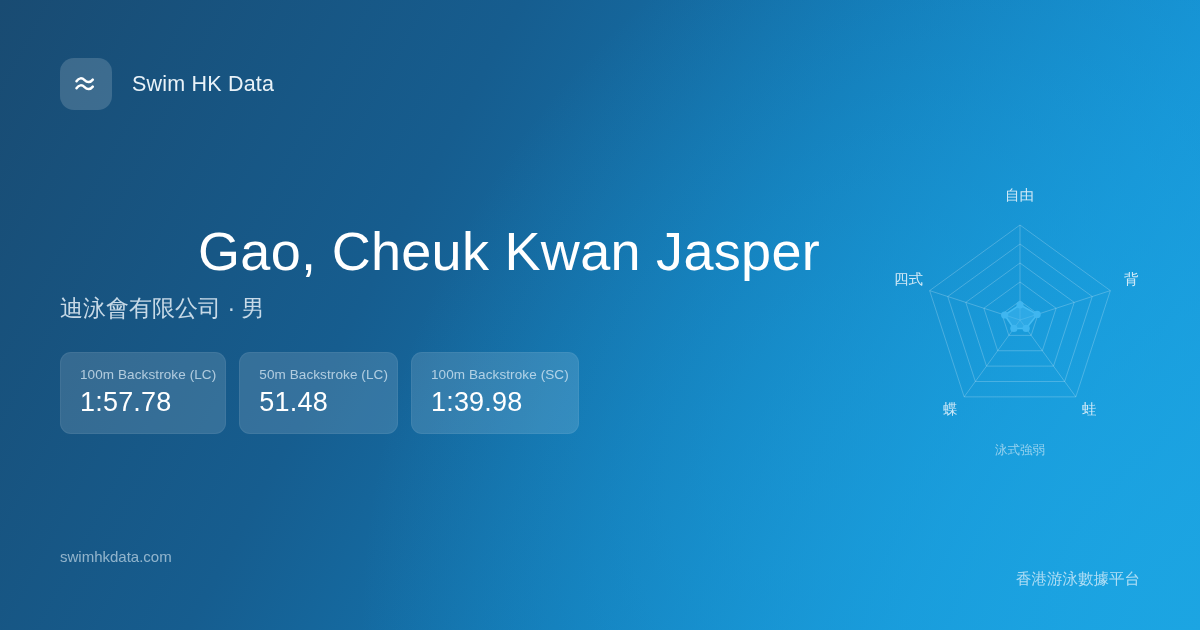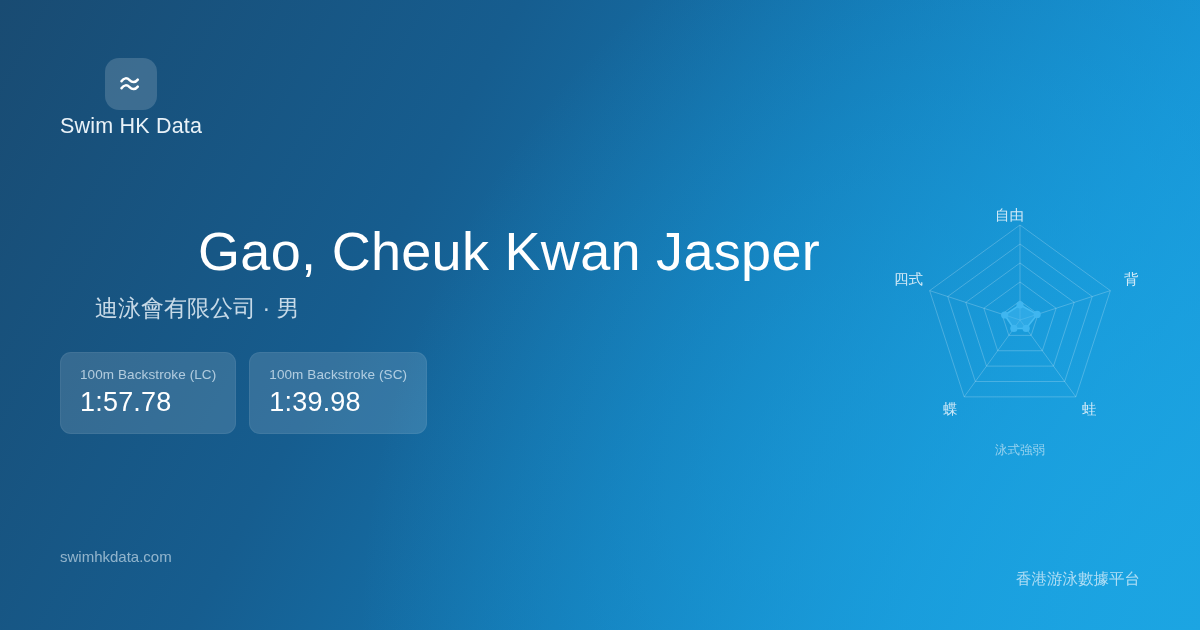--- a/index.html
+++ b/index.html
@@ -15,21 +15,21 @@
     width:1200px; height:630px;
     background:
       radial-gradient(circle at 100% 100%, rgba(28,165,226,0.95) 0%, rgba(28,165,226,0.0) 62%),
       linear-gradient(118deg, #194b72 0%, #165d8f 34%, #1378b4 58%, #1590d2 80%, #1aa0e2 100%);
     overflow:hidden;
   }
 
   
   #brand {
     position:absolute; left:60px; top:58px;
-    display:flex; align-items:center; gap:4px;flex-direction:column;
+    display:flex; align-items:center; gap:20px;
   }
   #logo-tile {
     width:52px; height:52px; border-radius:14px;
     background:rgba(255,255,255,0.16);
     display:flex; align-items:center; justify-content:center;
   }
   #logo-tile svg { display:block; }
   #brand-name {
     font-size:21.5px; font-weight:400; letter-spacing:0.2px;
     color:#e9f2f8;
@@ -40,33 +40,32 @@
   #hero { position:absolute; left:60px; top:222px; width:760px; }
   #athlete-name {
     font-size:54px; line-height:1.08; font-weight:400;
     color:#ffffff; letter-spacing:0.3px; white-space:nowrap;text-align:right;
   }
   #athlete-meta {
     margin-top:13px;
     font-size:23px; font-weight:400;
     color:rgba(233,243,250,0.84);
     white-space:nowrap;
-    margin-left:35px;
   }
 
   
   #cards {
     position:absolute; left:60px; top:352px;
     display:flex; gap:13px; align-items:stretch;
   }
   .card {
     background:rgba(255,255,255,0.135);
     border:1px solid rgba(255,255,255,0.055);
     border-radius:11px;
-    padding:14px 19px 15px 19px;
+    padding:14px 9px 15px 19px;
     min-height:78px;
     display:flex; flex-direction:column; justify-content:space-between;
   }
   .card-label {
     font-size:13.5px; font-weight:400;
     color:rgba(226,240,249,0.72);
     white-space:nowrap; margin-bottom:5px;
     letter-spacing:0.1px;
   }
   .card-value {
@@ -122,20 +121,24 @@
     <h1 id="athlete-name">Gao, Cheuk Kwan Jasper</h1>
     <div id="athlete-meta">迪泳會有限公司 · 男</div>
   </div>
 
   <div id="cards">
     <div class="card">
       <div class="card-label">100m Backstroke (LC)</div>
       <div class="card-value">1:57.78</div>
     </div>
     <div class="card">
+      <div class="card-label">50m Backstroke (LC)</div>
+      <div class="card-value">51.48</div>
+    </div>
+    <div class="card">
       <div class="card-label">100m Backstroke (SC)</div>
       <div class="card-value">1:39.98</div>
     </div>
   </div>
 
   <div id="radar-block">
     <svg id="radar-svg" width="310" height="250" viewBox="0 0 310 250">
       <g id="radar-grid">
           <polygon points="155.00,129.00 173.07,142.13 166.17,163.37 143.83,163.37 136.93,142.13" fill="none" stroke="rgba(255,255,255,0.26)" stroke-width="0.85"></polygon>
           <polygon points="155.00,110.00 191.14,136.26 177.34,178.74 132.66,178.74 118.86,136.26" fill="none" stroke="rgba(255,255,255,0.26)" stroke-width="0.85"></polygon>
@@ -153,21 +156,21 @@
       <polygon id="radar-series" fill="rgba(63,182,240,0.55)" stroke="#45bbf2" stroke-width="1.6" points="155.00,132.80 172.17,142.42 161.14,156.45 148.86,156.45 139.64,143.01"></polygon>
       <g id="radar-points">
           <circle cx="155.00" cy="132.80" r="3.6" fill="#3fb6f0"></circle>
           <circle cx="172.17" cy="142.42" r="3.6" fill="#3fb6f0"></circle>
           <circle cx="161.14" cy="156.45" r="3.6" fill="#3fb6f0"></circle>
           <circle cx="148.86" cy="156.45" r="3.6" fill="#3fb6f0"></circle>
           <circle cx="139.64" cy="143.01" r="3.6" fill="#3fb6f0"></circle>
         </g>
     </svg>
 
-    <div class="radar-axis-label" style="left:130px; top:14px;margin-top:20px;">自由</div>
+    <div class="radar-axis-label" style="left:140px; top:14px;">自由</div>
     <div class="radar-axis-label" style="left:259px; top:98px;">背</div>
     <div class="radar-axis-label" style="left:217px; top:228px;">蛙</div>
     <div class="radar-axis-label" style="left:78px; top:228px;">蝶</div>
     <div class="radar-axis-label" style="left:29px; top:98px;">四式</div>
 
     <div id="radar-caption">泳式強弱</div>
   </div>
 
   <div id="footer-left">swimhkdata.com</div>
   <div id="footer-right">香港游泳數據平台</div>

